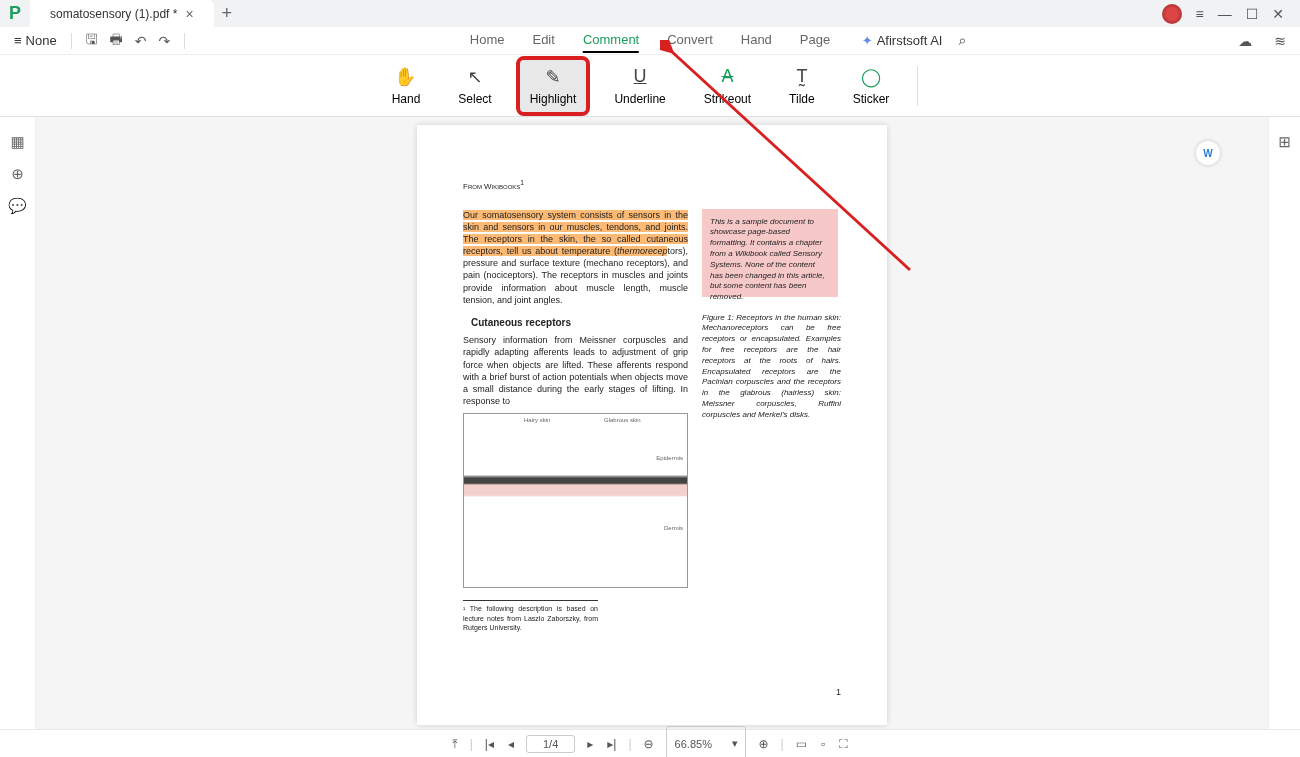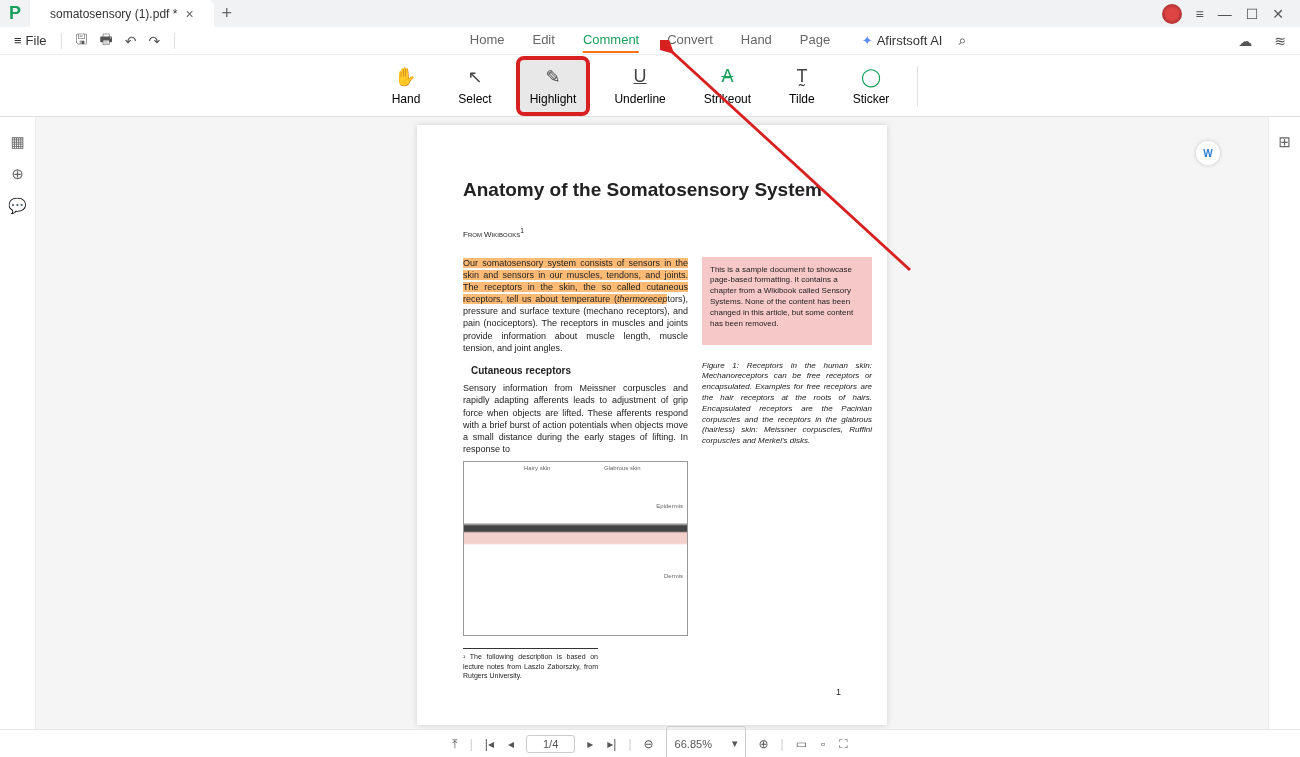--- a/index.html
+++ b/index.html
@@ -15,21 +15,21 @@
 .avatar { width: 20px; height: 20px; border-radius: 50%; background: radial-gradient(circle, #d44 40%, #822 100%); }
 .win-btn { color: #555; font-size: 14px; cursor: pointer; }
 
 
 .menubar { height: 28px; background: #fff; display: flex; align-items: center; border-bottom: 1px solid #eee; padding: 0 8px; }
 .file-btn { display: flex; align-items: center; gap: 4px; font-size: 13px; color: #333; padding: 0 6px; }
 .mb-sep { width: 1px; height: 16px; background: #ddd; margin: 0 8px; }
 .mb-icon { color: #555; font-size: 14px; cursor: pointer; padding: 0 6px; }
 .center-nav { position: absolute; left: 50%; transform: translateX(-50%); display: flex; gap: 28px; }
 .nav-item { font-size: 13px; color: #666; cursor: pointer; padding: 4px 0; }
-.nav-item.active { color: #1a9e5c; border-bottom: 2px solid #f97316; }
+.nav-item.active { color: #1a9e5c; border-bottom: 2px solid #000000; }
 .mb-right { margin-left: auto; display: flex; align-items: center; gap: 10px; }
 .ai-btn { display: flex; align-items: center; gap: 4px; font-size: 13px; color: #333; }
 .sparkle { color: #5b8def; }
 
 
 .toolbar { height: 62px; background: #fff; display: flex; align-items: center; justify-content: center; gap: 18px; border-bottom: 1px solid #e0e0e0; position: relative; }
 .tool { display: flex; flex-direction: column; align-items: center; gap: 4px; padding: 6px 10px; cursor: pointer; border-radius: 4px; }
 .tool.highlighted { background: #e8e8e8; outline: 4px solid #d92020; }
 .tool-icon { font-size: 18px; color: #444; height: 22px; display: flex; align-items: center; }
 .tool-label { font-size: 12px; color: #000000; }
@@ -42,21 +42,21 @@
 .rightpanel { width: 32px; background: #fff; border-left: 1px solid #eee; display: flex; flex-direction: column; align-items: center; padding-top: 16px; }
 .canvas { flex: 1; display: flex; justify-content: center; align-items: flex-start; padding: 8px 0; overflow: auto; position: relative; }
 
 .page { width: 470px; height: 600px; background: #fff; box-shadow: 0 0 6px rgba(0,0,0,0.15); padding: 54px 46px 30px 46px; position: relative; font-size: 9px; color: #222; }
 .doc-title { font-size: 19px; font-weight: 600; margin-bottom: 26px; }
 .doc-src { font-size: 8px; font-variant: small-caps; margin-bottom: 18px; }
 .doc-body { display: flex; gap: 14px; }
 .leftcol { flex: 1.1; text-align: justify; line-height: 1.35; }
 .hl { background: #fdba74; }
 .subhead { font-weight: bold; font-size: 10px; margin: 10px 8px 5px; }
-.sidebox { width: 170px; background: #f7c8c8; padding: 8px; font-size: 8px; line-height: 1.35; height: 88px; }
+.sidebox { width: 136px; background: #f7c8c8; padding: 8px; font-size: 8px; font-style: italic; line-height: 1.35; height: 88px; }
 .figbox { margin-top: 16px; }
 .figtext { font-size: 8px; font-style: italic; text-align: justify; line-height: 1.35; }
 .skin-diagram { width: 225px; height: 175px; border: 1px solid #999; margin-top: 6px; background: linear-gradient(to bottom, #fff 0%, #fff 35%, #444 37%, #444 40%, #f2d0cc 41%, #f2d0cc 47%, #fff 48%, #fff 100%); position: relative; font-size: 6px; color: #666; }
 .footnote { font-size: 7px; margin-top: 12px; border-top: 1px solid #333; padding-top: 3px; width: 60%; }
 .pagenum { position: absolute; bottom: 28px; right: 46px; font-size: 9px; }
 
 
 .arrow { position: absolute; top: 40px; left: 660px; pointer-events: none; z-index: 100; }
 
 .word-badge { position: absolute; top: 24px; right: 48px; width: 24px; height: 24px; border-radius: 50%; background: #fff; box-shadow: 0 0 4px rgba(0,0,0,0.2); display: flex; align-items: center; justify-content: center; font-size: 10px; color: #2b7cd3; font-weight: bold; }
@@ -83,21 +83,21 @@
     <span class="win-btn">≡</span>
     <span class="win-btn">—</span>
     <span class="win-btn">☐</span>
     <span class="win-btn">✕</span>
   </div>
 </div>
 
 <div class="menubar">
   <div class="file-btn">
     <span>≡</span>
-    <span>File</span>
+    <span>None</span>
   </div>
   <span class="mb-sep"></span>
   <span class="mb-icon">🖫</span>
   <span class="mb-icon">🖶</span>
   <span class="mb-icon">↶</span>
   <span class="mb-icon">↷</span>
   <span class="mb-sep"></span>
   <div class="center-nav">
     <span class="nav-item">Home</span>
     <span class="nav-item">Edit</span>
@@ -161,21 +161,20 @@
 
 <div class="workspace">
   <div class="leftpanel">
     <span class="lp-icon">▦</span>
     <span class="lp-icon">⊕</span>
     <span class="lp-icon">💬</span>
   </div>
   <div class="canvas">
     <div class="word-badge">W</div>
     <div class="page">
-      <div class="doc-title">Anatomy of the Somatosensory System</div>
       <div class="doc-src"><span>From Wikibooks</span><sup>1</sup></div>
       <div class="doc-body">
         <div class="leftcol">
           <p><span class="hl">Our somatosensory system consists of sensors in the skin and sensors in our muscles, tendons, and joints. The receptors in the skin, the so called cutaneous receptors, tell us about temperature (</span><span class="hl" style="font-style:italic">thermorecep</span><span>tors), pressure and surface texture (mechano receptors), and pain (nociceptors). The receptors in muscles and joints provide information about muscle length, muscle tension, and joint angles.</span></p>
           <div class="subhead">Cutaneous receptors</div>
           <p>Sensory information from Meissner corpuscles and rapidly adapting afferents leads to adjustment of grip force when objects are lifted. These afferents respond with a brief burst of action potentials when objects move a small distance during the early stages of lifting. In response to</p>
           <div class="skin-diagram">
             <span style="position:absolute;top:2px;left:60px">Hairy skin</span>
             <span style="position:absolute;top:2px;left:140px">Glabrous skin</span>
             <span style="position:absolute;top:40px;right:4px">Epidermis</span>

